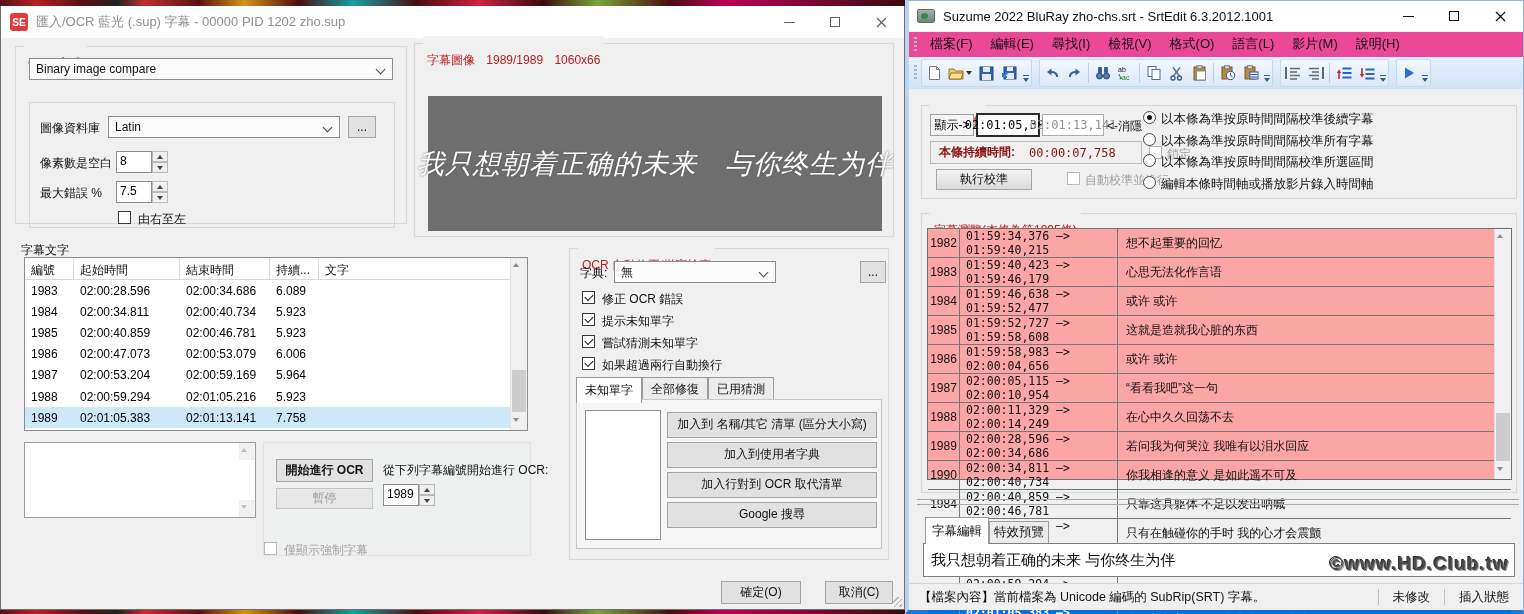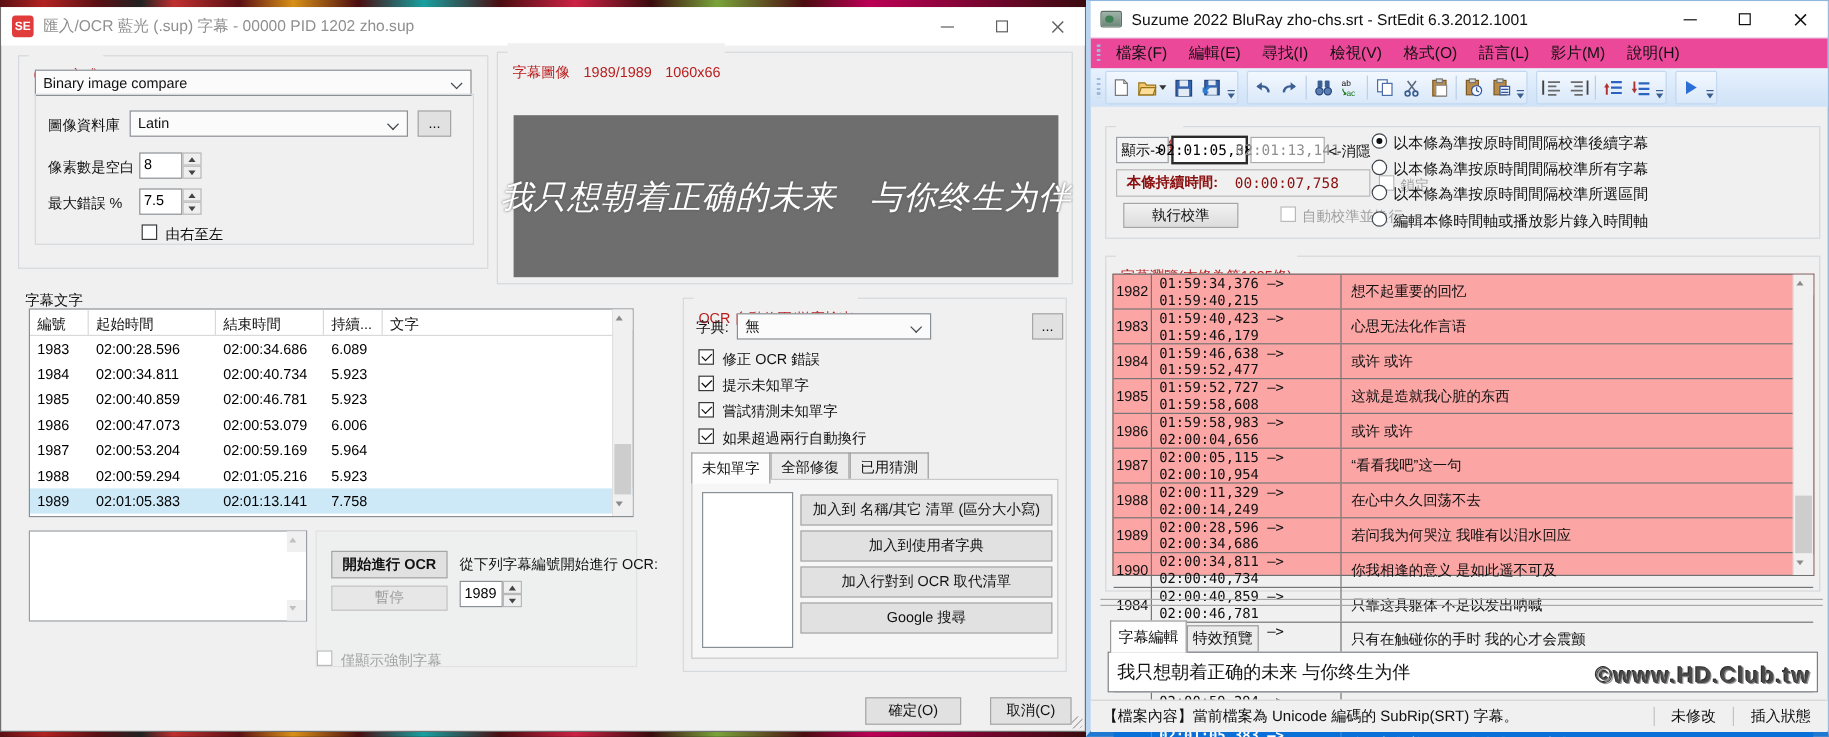--- a/index.html
+++ b/index.html
@@ -59,21 +59,21 @@
 
   
   #lwin { left:0; top:6px; width:905px; height:604px; border:1px solid #6f6f6f; border-top:none; }
   #lwin .titlebar { font-size:13px; color:#8f8f8f; }
   #se-icon { width:18px; height:18px; margin:0 8px 0 9px; background:#e03c3c; border-radius:3px;
     color:#fff; font-size:10px; font-weight:bold; display:flex; align-items:center; justify-content:center; }
   #lwin .client { position:absolute; left:0; top:32px; right:0; bottom:0; }
 
   #grp-method { left:14px; top:8px; width:392px; height:178px; }
   #cmb-method { left:13px; top:11px; width:364px; height:22px; }
-  #inner-method { position:absolute; left:13px; top:31px; width:366px; height:126px; border:1px solid #d5d9dd; }
+  #inner-method { position:absolute; left:13px; top:55px; width:366px; height:126px; border:1px solid #d5d9dd; }
   #lbl-imgdb { left:10px; top:17px; } #cmb-imgdb { left:78px; top:13px; width:232px; height:22px; }
   #btn-browse1 { left:318px; top:13px; width:28px; height:22px; }
   #lbl-px { left:10px; top:52px; } #spin-px { left:86px; top:48px; }
   #lbl-err { left:10px; top:82px; } #spin-err { left:86px; top:78px; }
   #cb-rtl { left:88px; top:108px; } #cbl-rtl { left:108px; top:108px; }
 
   #grp-image { left:413px; top:5px; width:480px; height:194px; }
   #grp-image .cap b { font-weight:normal; margin-left:8px; }
   #sub-image { position:absolute; left:13px; top:52px; width:454px; height:135px; background:#6e6e6e;
     display:flex; align-items:center; justify-content:center; }

